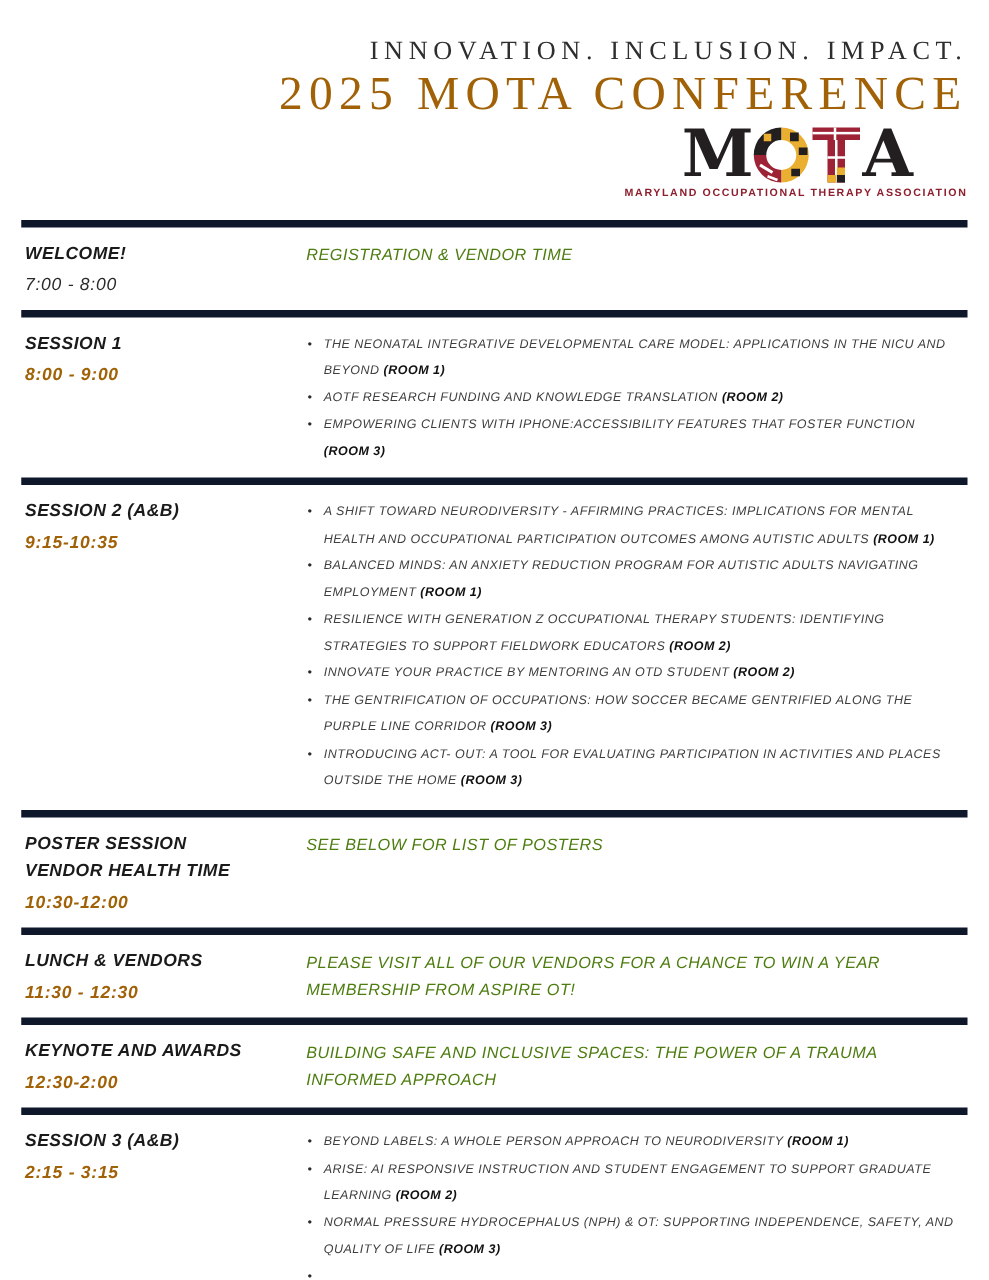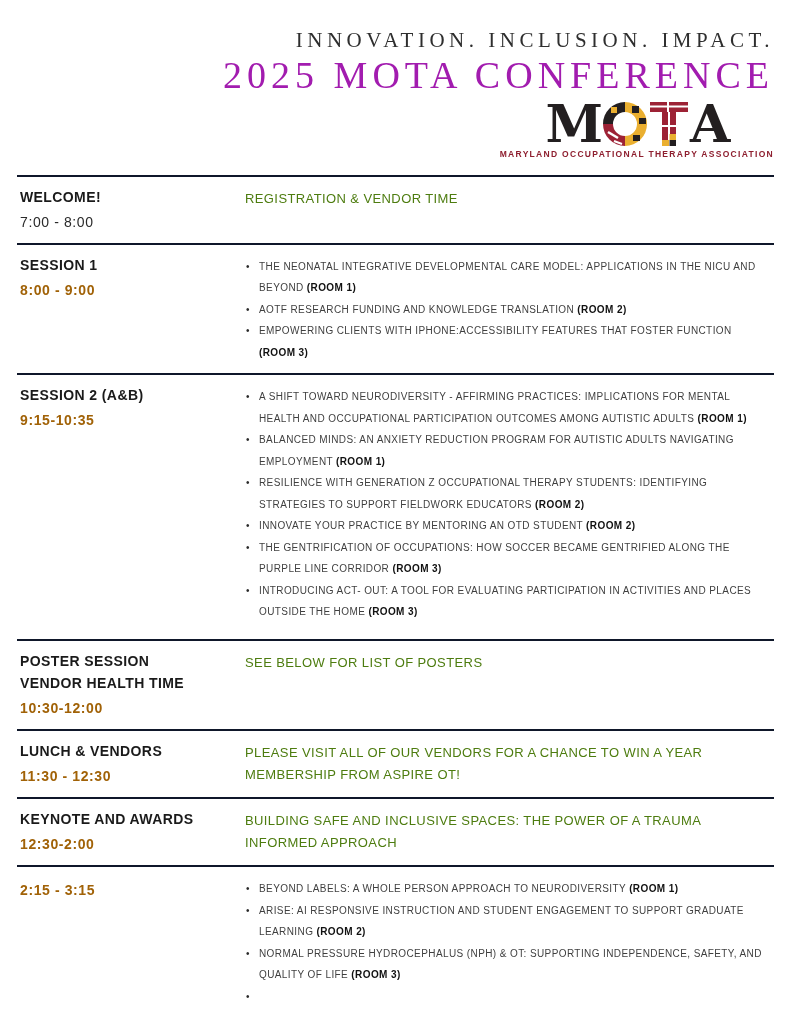--- a/index.html
+++ b/index.html
@@ -21,21 +21,21 @@
     font-size: 21px;
     letter-spacing: 4.5px;
     color: #2e2e2e;
     font-weight: 400;
   }
   .conf-title {
     margin-top: 3px;
     font-family: "Liberation Serif", serif;
     font-size: 38px;
     letter-spacing: 5px;
-    color: #a21caf;
+    color: #a16207;
     font-weight: 400;
     line-height: 1.05;
   }
   .logo-block { margin-top: 3px; display: inline-block; }
   .logo-letters {
     display: flex;
     align-items: flex-end;
     justify-content: center;
     gap: 1px;
     height: 48px;
@@ -52,24 +52,25 @@
     margin-top: 2px;
     font-size: 8.5px;
     font-weight: 700;
     letter-spacing: 1.3px;
     color: #8e1f2f;
   }
 
   
   .schedule { margin-top: 14px; }
   .row {
-    border-top: 2px solid #0f172a;
+    border-top: 6px solid #0f172a;
     display: grid;
     grid-template-columns: 228px 1fr;
     padding: 9px 0 10px;
+    font-style: italic;
   }
   
   .row:nth-child(1) { min-height: 60px; }
   .row:nth-child(2) { min-height: 112px; }
   .row:nth-child(3) { min-height: 266px; }
   .row:nth-child(4) { min-height: 81px; }
   .row:nth-child(5) { min-height: 61px; }
   .row:nth-child(6) { min-height: 62px; }
   .row:nth-child(7) { min-height: 214px; }
 
@@ -246,20 +247,23 @@
           </div>
       <div class="row-time bold">12:30-2:00</div>
     </div>
     <div class="row-right">
           <div class="plain">BUILDING SAFE AND INCLUSIVE SPACES: THE POWER OF A TRAUMA INFORMED APPROACH</div>
         </div>
   </div>
 
   <div class="row">
     <div class="row-left">
+      <div class="row-heading">
+            <div>SESSION 3 (A&amp;B)</div>
+          </div>
       <div class="row-time bold">2:15 - 3:15</div>
     </div>
     <div class="row-right">
           <ul class="bullets">
             <li><span>BEYOND LABELS: A WHOLE PERSON APPROACH TO NEURODIVERSITY </span><span class="room-label">(ROOM 1)</span></li>
             <li><span>ARISE: AI RESPONSIVE INSTRUCTION AND STUDENT ENGAGEMENT TO SUPPORT GRADUATE LEARNING </span><span class="room-label">(ROOM 2)</span></li>
             <li><span>NORMAL PRESSURE HYDROCEPHALUS (NPH) &amp; OT: SUPPORTING INDEPENDENCE, SAFETY, AND QUALITY OF LIFE </span><span class="room-label">(ROOM 3)</span></li>
             <li></li>
           </ul>
         </div>

